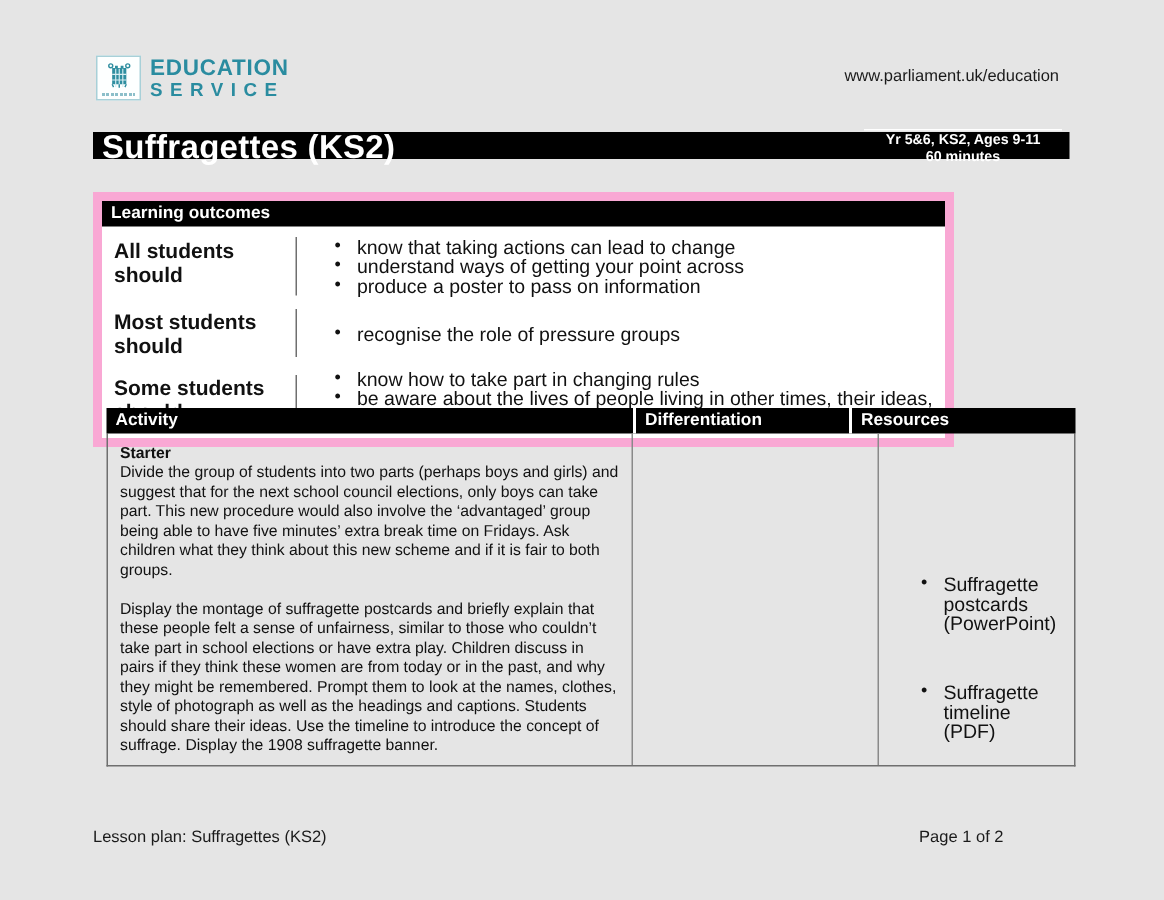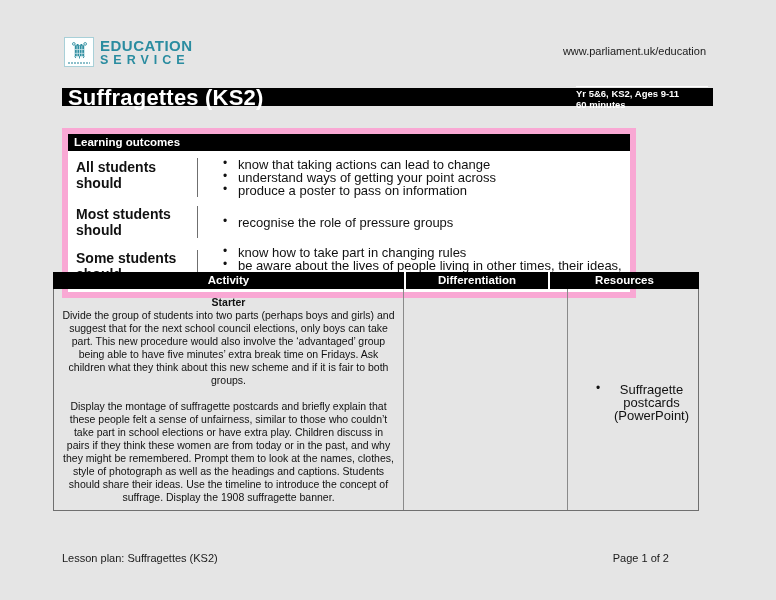--- a/index.html
+++ b/index.html
@@ -21,39 +21,39 @@
   .logo-line2 { font-size:12.5px; line-height:15px; letter-spacing:5px; }
   .site-url { position:absolute; top:45px; right:70px; font-size:11px; color:#1a1a1a;margin-left:12px; }
 
   
   .title-bar {
     position:absolute; left:62px; top:88px; width:651px; height:18px; box-sizing:border-box;
     background:#000; color:#fff; display:flex; align-items:center; justify-content:space-between;
     padding:2px 5px 0 6px;
   }
   .doc-title { font-size:22px; font-weight:bold; margin:0; letter-spacing:0.2px; }
-  .title-meta { width:132px; text-align:left; font-weight:bold; font-size:9.5px; line-height:11px; }
+  .title-meta { width:132px; text-align:center; font-weight:bold; font-size:9.5px; line-height:11px; }
   .meta-top { border-top:1px solid #fff; padding-top:1px; }
 
   
   .lo-table { position:absolute; left:62px; top:128px; width:574px; box-sizing:border-box; border:6px solid #f9a8d4; background:#fff; }
   .lo-header { background:#000; color:#fff; font-weight:bold; font-size:11.5px; padding:2px 6px 3px; }
   .lo-row { display:flex; }
   .lo-label { flex:0 0 130px; box-sizing:border-box; border-right:1px solid #6f6f6f; font-weight:bold; font-size:14px; padding-left:8px; }
   .lo-bullets { flex:1; padding-left:25px; }
   .lo-row-1 { padding-top:7px; }
   .lo-row-1 .lo-label { padding-top:1px; }
   .lo-row-2 { padding-top:9px; align-items:center; }
   .lo-row-3 { padding-top:8px; padding-bottom:7px; align-items:center; }
   ul.blist { margin:0; padding:0; list-style:none; }
   ul.blist li { font-size:13px; line-height:13px; padding-left:15px; position:relative; }
   ul.blist li::before { content:"\2022"; position:absolute; left:0; top:-1px; font-size:12px; }
 
   
-  .act-table { position:absolute; left:53px; top:272px; width:646px;text-align:center; }
+  .act-table { position:absolute; left:71px; top:272px; width:646px; }
   .act-header { display:flex; }
   .hcell { background:#000; color:#fff; font-weight:bold; font-size:11.5px; padding:2px 6px 3px; box-sizing:border-box; }
   .hcell.c1 { width:351px; }
   .hcell.c2 { width:144px; border-left:2px solid #fff; }
   .hcell.c3 { flex:1; border-left:2px solid #fff; }
   .act-body { display:flex; height:222px; box-sizing:border-box; border:1px solid #6f6f6f; border-top:none;gap:20px; }
   .bcell { box-sizing:border-box; }
   .bcell.c1 { width:350px; border-right:1px solid #8a8a8a; padding:7px 8px 0 8px; font-size:10.5px; line-height:13px; }
   .bcell.c2 { width:144px; border-right:1px solid #8a8a8a; }
   .bcell.c3 { flex:1; padding:0 6px 0 8px; font-size:10.5px; line-height:13px; }
@@ -143,20 +143,21 @@
       <div class="bcell c1">
         <p class="act-heading">Starter</p>
         <p class="act-para">Divide the group of students into two parts (perhaps boys and girls) and suggest that for the next school council elections, only boys can take part. This new procedure would also involve the ‘advantaged’ group being able to have five minutes’ extra break time on Fridays. Ask children what they think about this new scheme and if it is fair to both groups.</p>
         <div class="para-gap"></div>
         <p class="act-para">Display the montage of suffragette postcards and briefly explain that these people felt a sense of unfairness, similar to those who couldn’t take part in school elections or have extra play. Children discuss in pairs if they think these women are from today or in the past, and why they might be remembered. Prompt them to look at the names, clothes, style of photograph as well as the headings and captions. Students should share their ideas. Use the timeline to introduce the concept of suffrage. Display the 1908 suffragette banner.</p>
       </div>
       <div class="bcell c2"></div>
       <div class="bcell c3">
         <ul class="blist res-list">
           <li>Suffragette postcards (PowerPoint)</li>
+          <li>Suffragette timeline (PDF)</li>
         </ul>
       </div>
     </div>
   </div>
 
   <div class="page-footer">
     <span>Lesson plan: Suffragettes (KS2)</span>
     <span class="footer-right">Page 1 of 2</span>
   </div>
 

